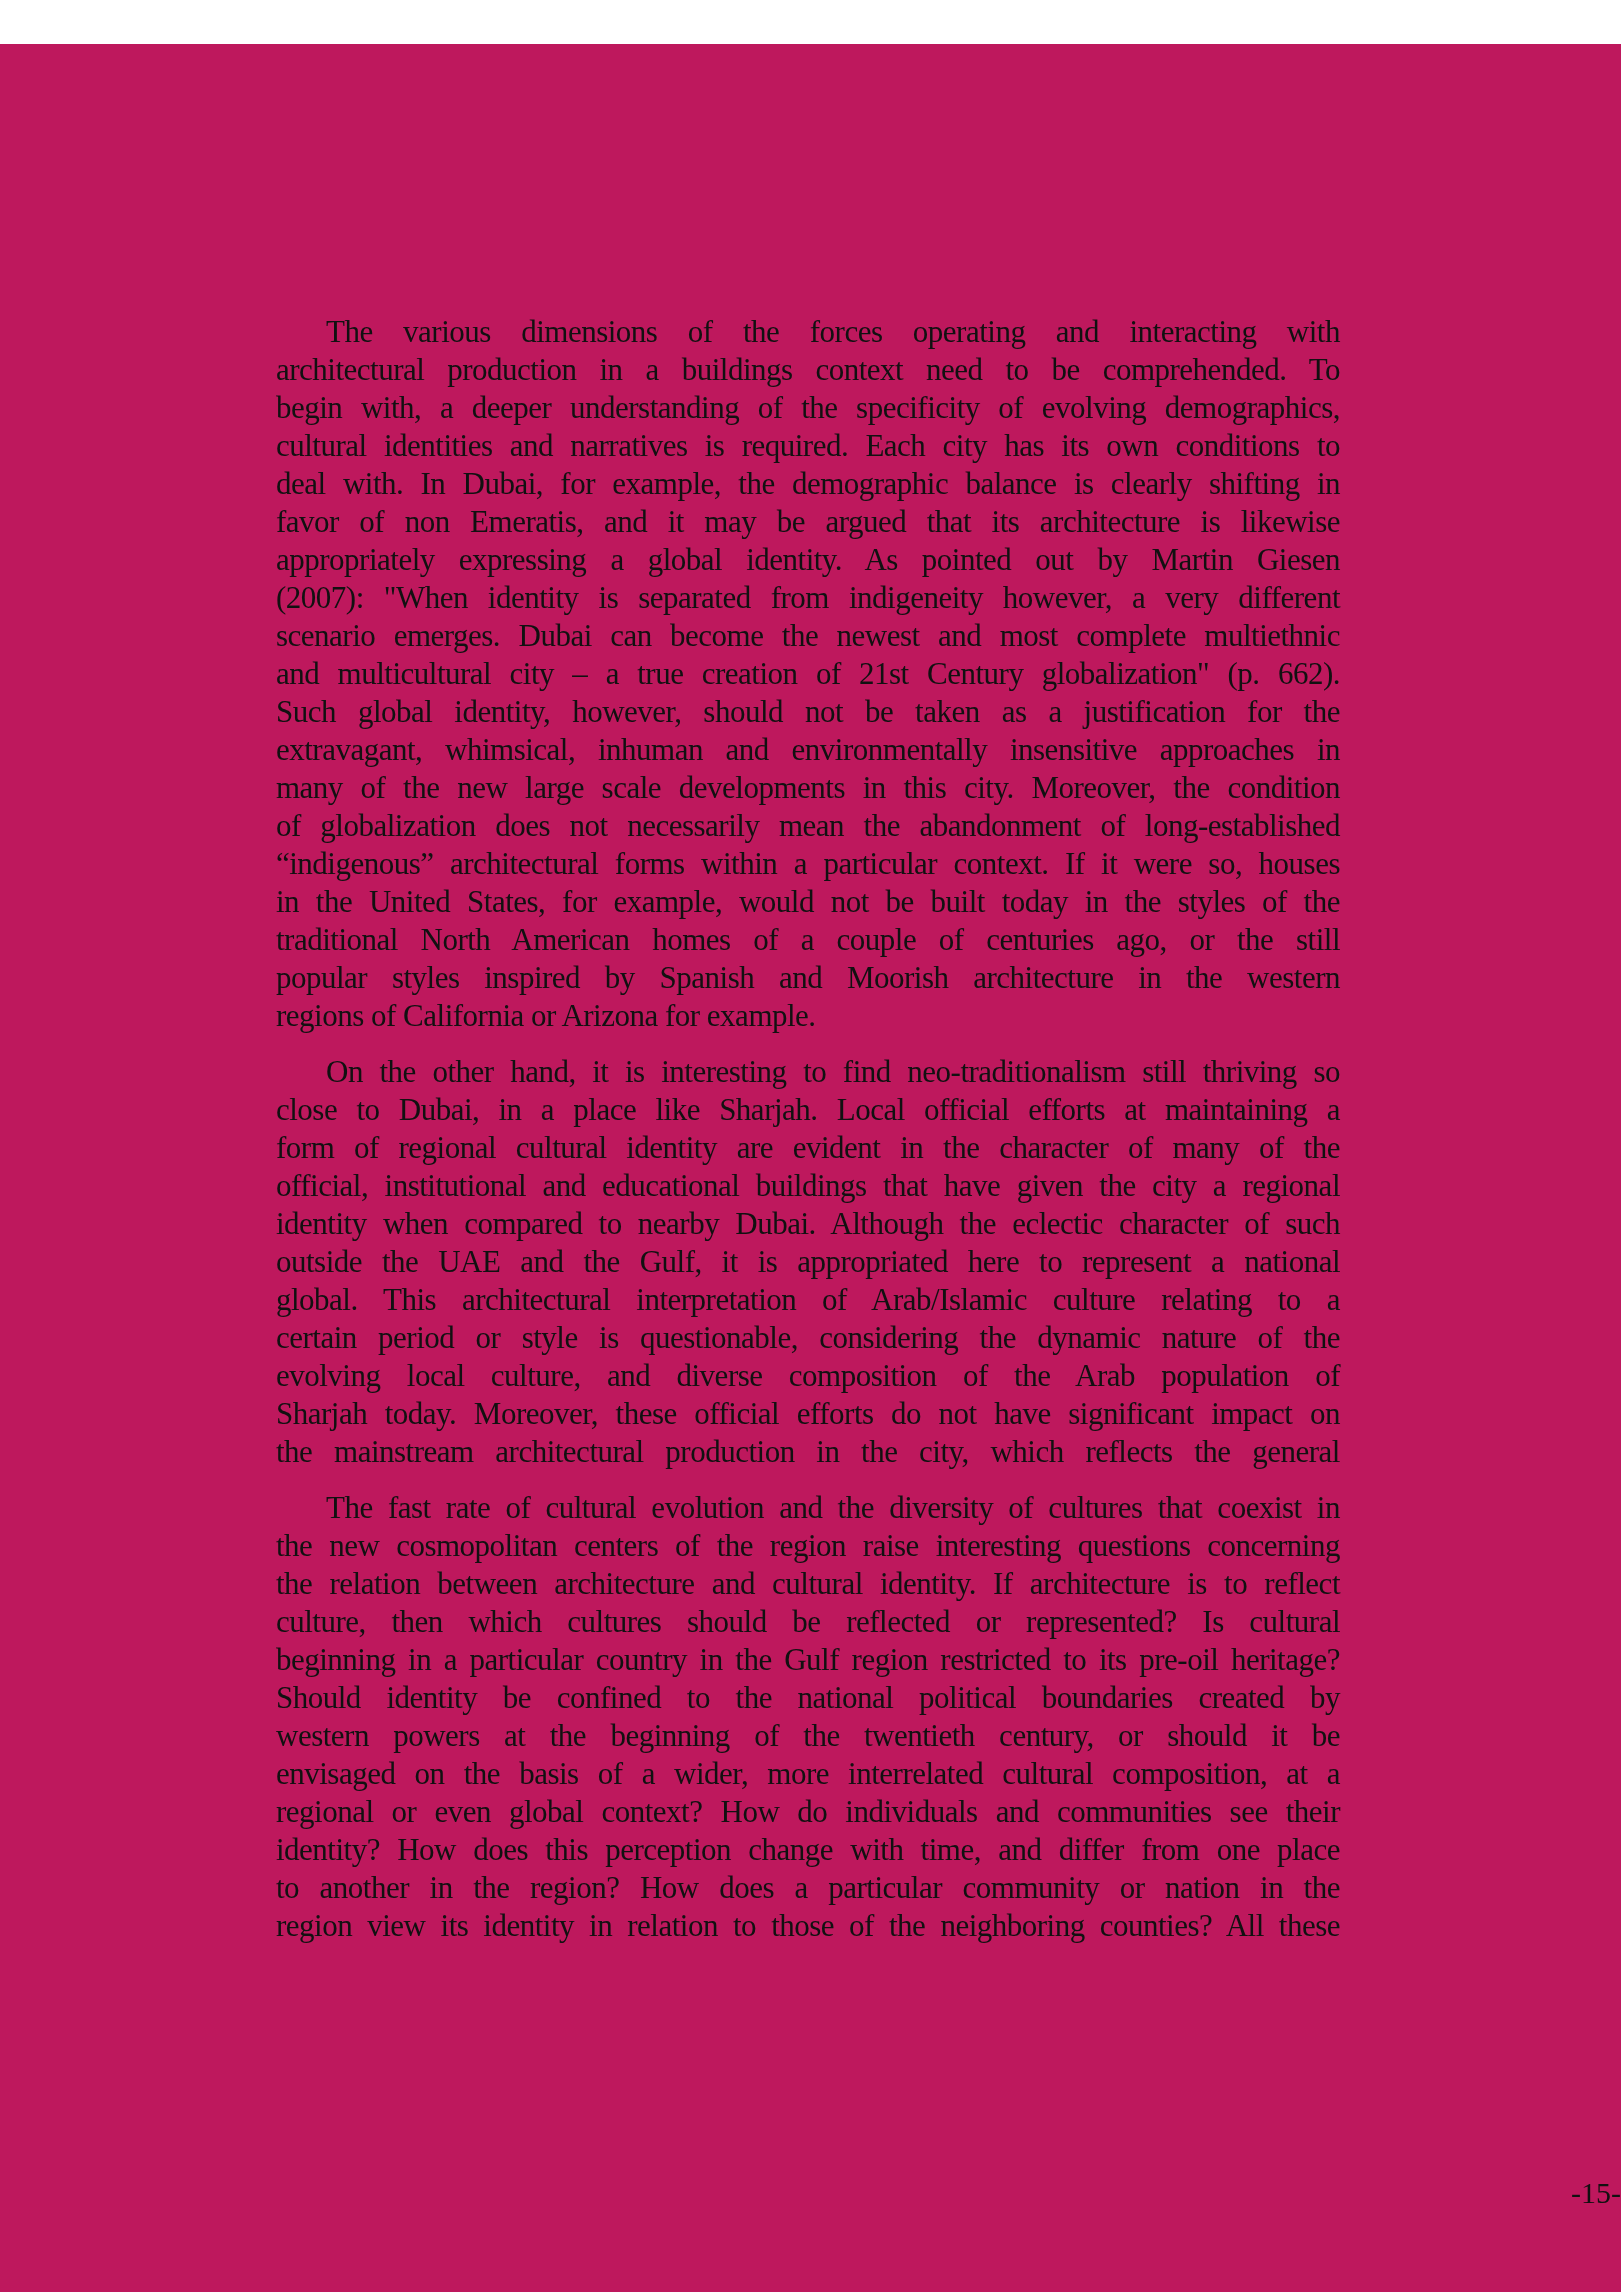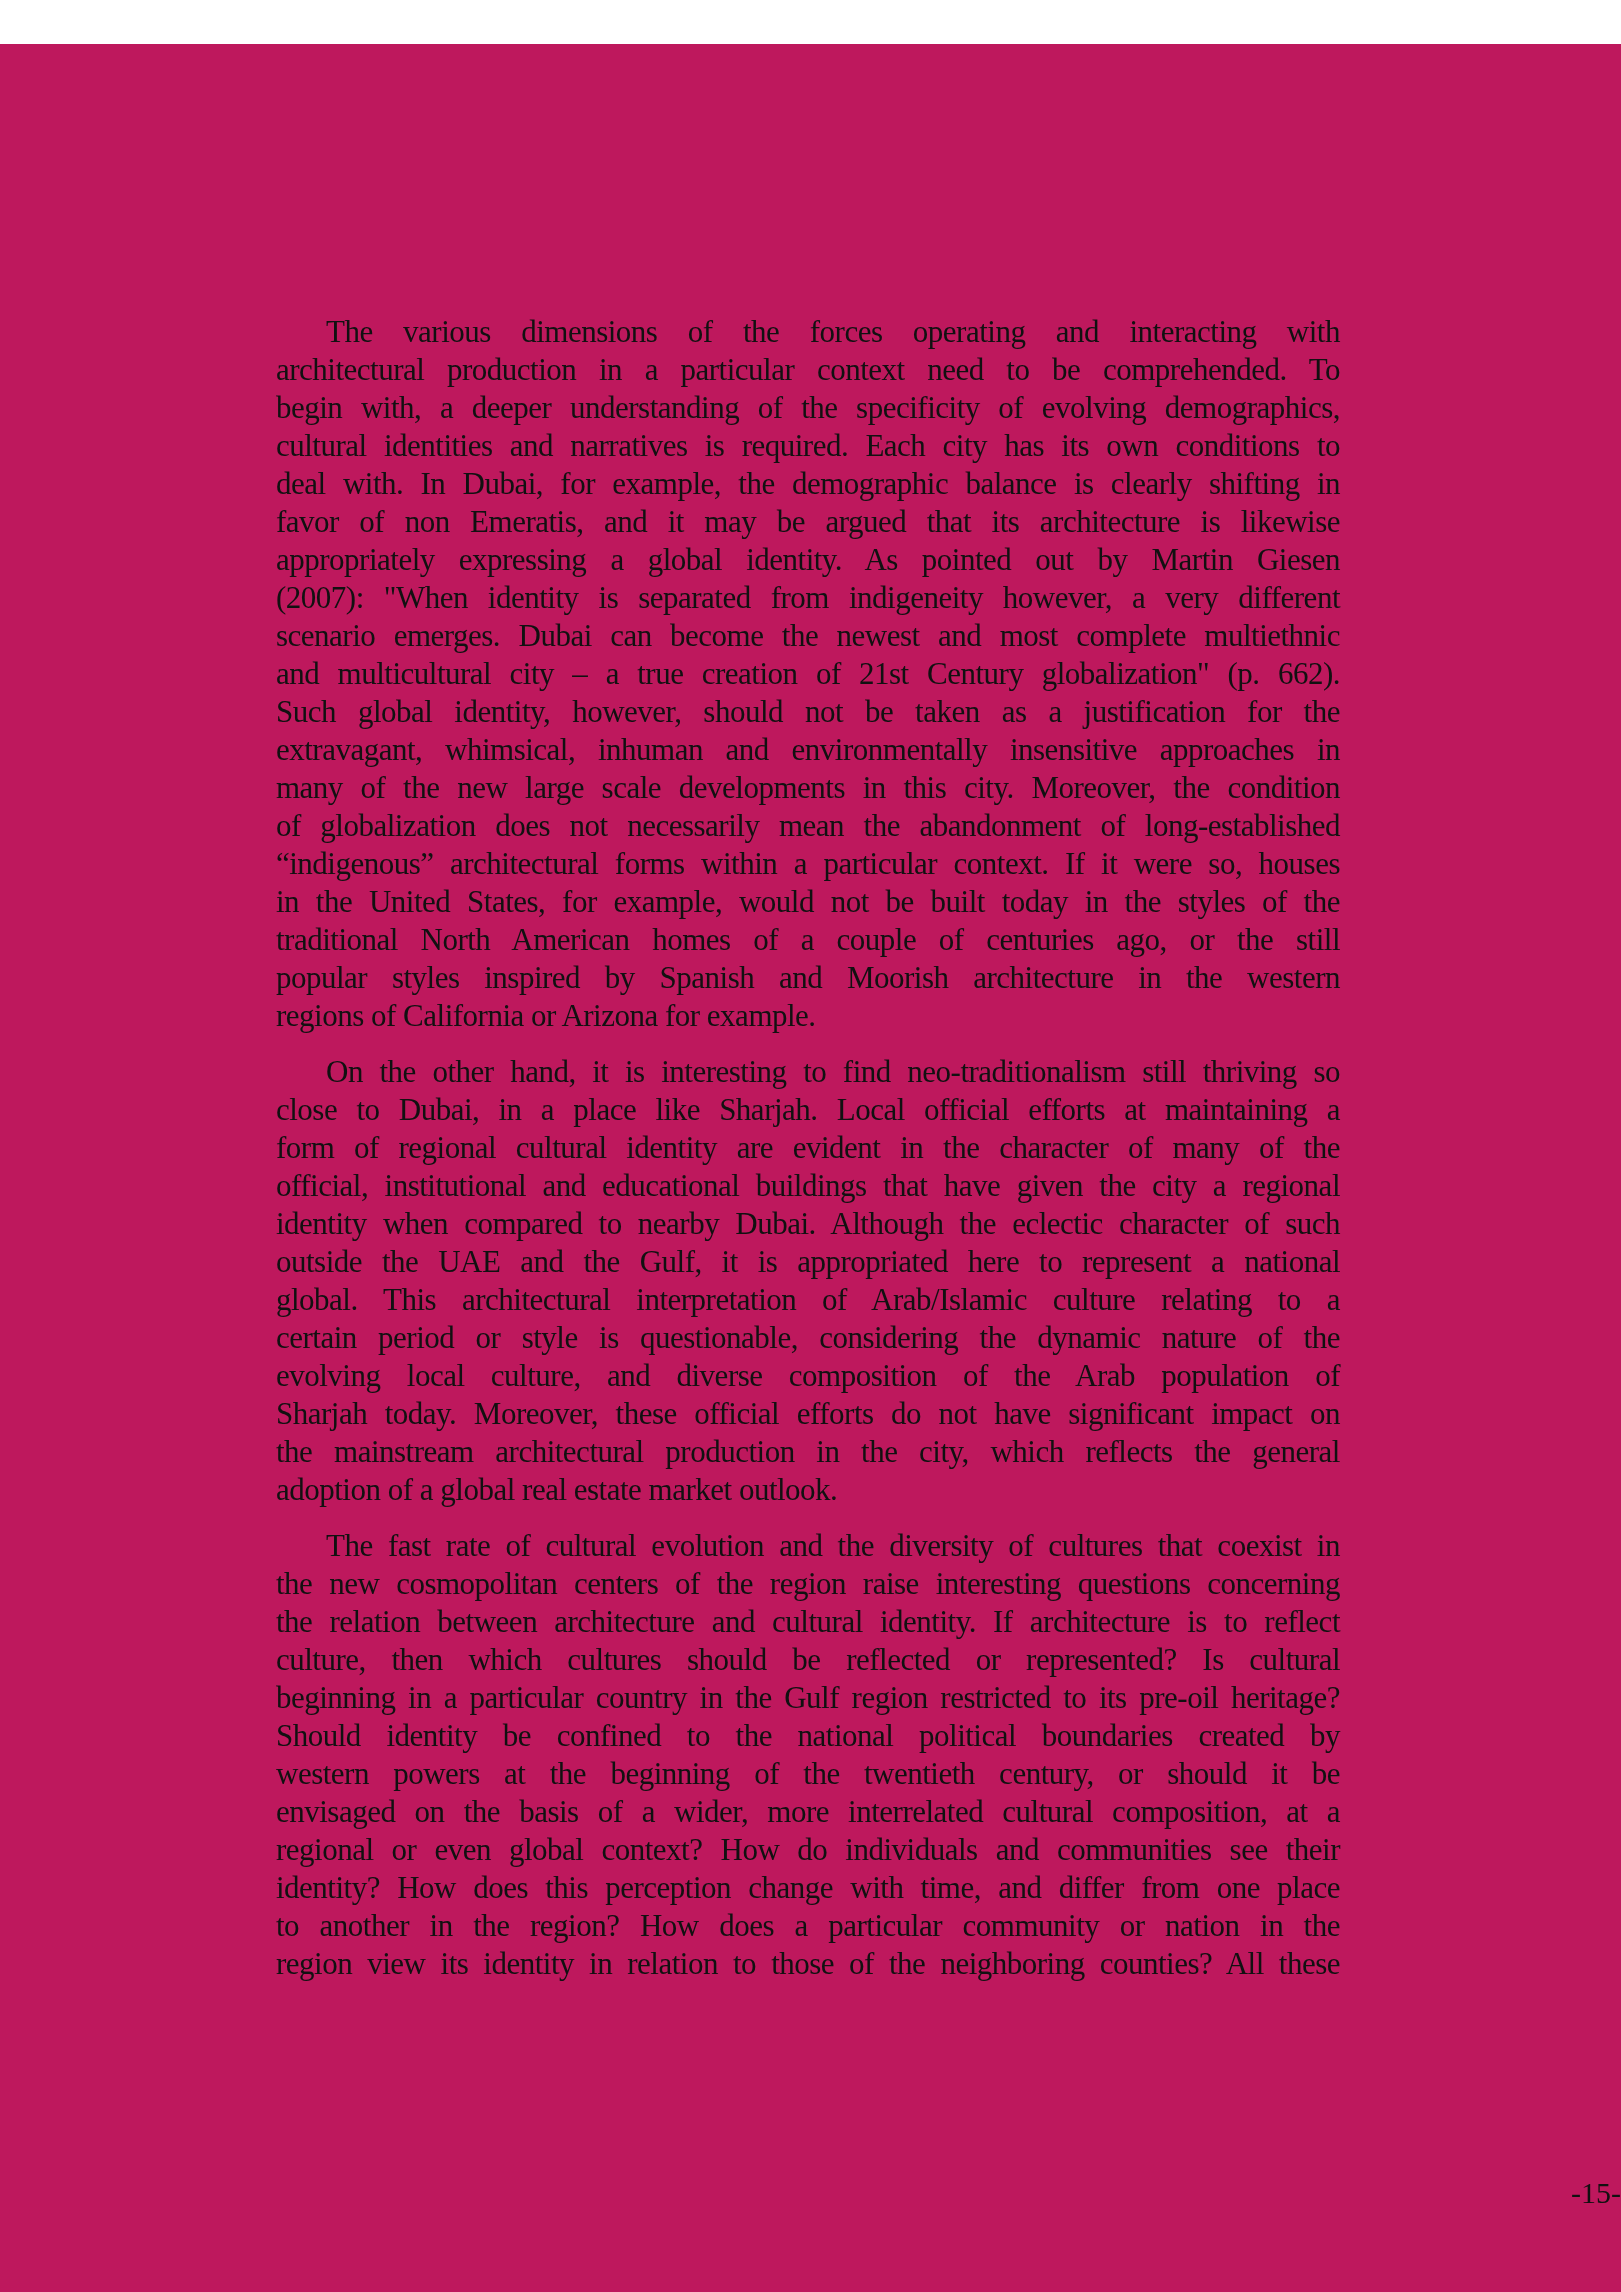--- a/index.html
+++ b/index.html
@@ -66,21 +66,21 @@
 </style>
 </head>
 <body>
 
 <div class="page">
 
   <div class="text-column">
 
     <p class="paragraph">
       <span class="line first">The various dimensions of the forces operating and interacting with</span>
-      <span class="line">architectural production in a particular context need to be comprehended. To</span>
+      <span class="line">architectural production in a buildings context need to be comprehended. To</span>
       <span class="line">begin with, a deeper understanding of the specificity of evolving demographics,</span>
       <span class="line">cultural identities and narratives is required. Each city has its own conditions to</span>
       <span class="line">deal with. In Dubai, for example, the demographic balance is clearly shifting in</span>
       <span class="line">favor of non Emeratis, and it may be argued that its architecture is likewise</span>
       <span class="line">appropriately expressing a global identity. As pointed out by Martin Giesen</span>
       <span class="line">(2007): "When identity is separated from indigeneity however, a very different</span>
       <span class="line">scenario emerges. Dubai can become the newest and most complete multiethnic</span>
       <span class="line">and multicultural city – a true creation of 21st Century globalization" (p. 662).</span>
       <span class="line">Such global identity, however, should not be taken as a justification for the</span>
       <span class="line">extravagant, whimsical, inhuman and environmentally insensitive approaches in</span>
@@ -98,21 +98,20 @@
       <span class="line">close to Dubai, in a place like Sharjah. Local official efforts at maintaining a</span>
       <span class="line">form of regional cultural identity are evident in the character of many of the</span>
       <span class="line">official, institutional and educational buildings that have given the city a regional</span>
       <span class="line">identity when compared to nearby Dubai. Although the eclectic character of such</span>
       <span class="line">outside the UAE and the Gulf, it is appropriated here to represent a national</span>
       <span class="line">global. This architectural interpretation of Arab/Islamic culture relating to a</span>
       <span class="line">certain period or style is questionable, considering the dynamic nature of the</span>
       <span class="line">evolving local culture, and diverse composition of the Arab population of</span>
       <span class="line">Sharjah today. Moreover, these official efforts do not have significant impact on</span>
       <span class="line">the mainstream architectural production in the city, which reflects the general</span>
-      <span class="line last">adoption of a global real estate market outlook.</span>
     </p>
 
     <p class="paragraph">
       <span class="line first">The fast rate of cultural evolution and the diversity of cultures that coexist in</span>
       <span class="line">the new cosmopolitan centers of the region raise interesting questions concerning</span>
       <span class="line">the relation between architecture and cultural identity. If architecture is to reflect</span>
       <span class="line">culture, then which cultures should be reflected or represented? Is cultural</span>
       <span class="line">beginning in a particular country in the Gulf region restricted to its pre-oil heritage?</span>
       <span class="line">Should identity be confined to the national political boundaries created by</span>
       <span class="line">western powers at the beginning of the twentieth century, or should it be</span>

